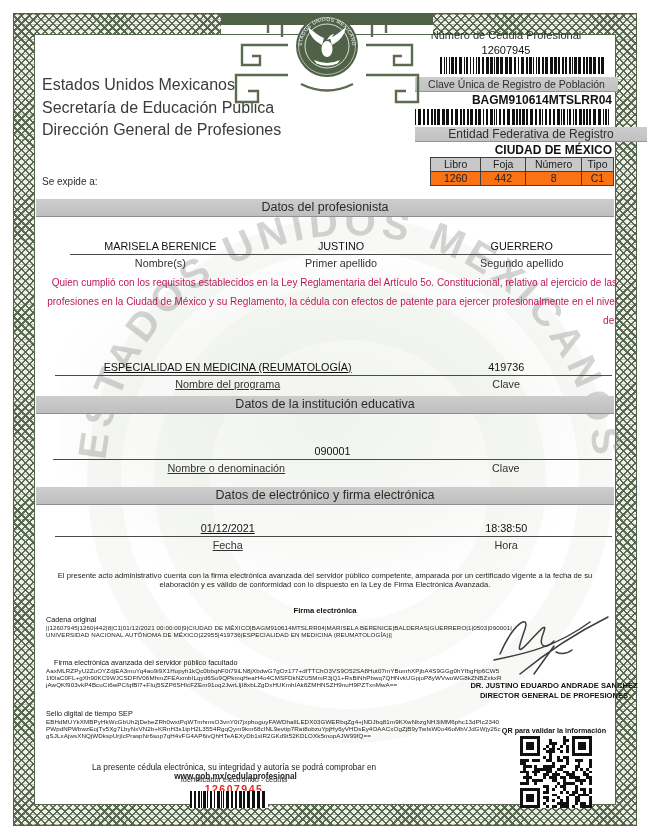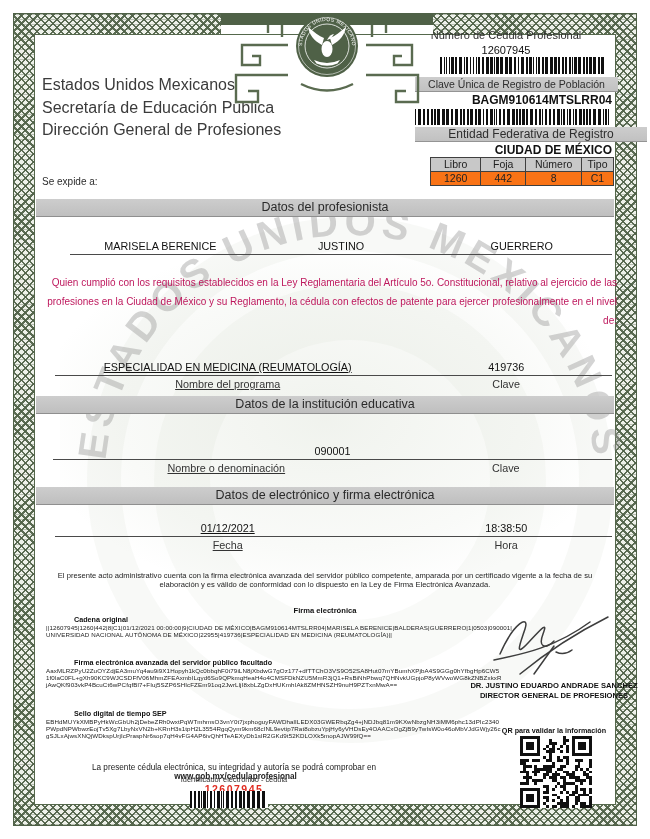--- a/index.html
+++ b/index.html
@@ -56,24 +56,24 @@
   .row-names{left:70px;top:240px;width:542px;}
   .row-program{left:55px;top:361px;width:557px;}
   .row-inst{left:53px;top:445px;width:559px;}
   .row-date{left:55px;top:522px;width:557px;}
   .wide{flex:0 0 62% !important;text-decoration:underline;} .narrow{flex:1 !important;}
   .statement{left:33px;top:273px;width:584px;text-align:right;font-size:10px;line-height:19px;color:#be185d;}
   
   .legal{left:40px;width:570px;text-align:center;font-size:7.6px;line-height:9px;color:#222;}
   .lg1{top:543px;} .lg2{top:571px;}
   .esign-h{left:40px;top:606px;width:570px;text-align:center;font-size:7.6px;font-weight:bold;color:#111;}
-  .tinylab{font-weight:bold;font-size:7.2px;color:#111;margin-left:28px;}
+  .tinylab{font-weight:normal;font-size:7.2px;color:#111;}
   .tinytxt{font-size:6.2px;line-height:7.2px;color:#222;word-break:break-all;letter-spacing:.1px;}
   .cadena-lab{left:46px;top:615px;} .cadena-txt{left:46px;top:624px;width:468px;}
-  .firma-lab{left:46px;top:658px;} .firma-txt{left:46px;top:667px;width:456px;}
+  .firma-lab{left:54px;top:658px;} .firma-txt{left:46px;top:667px;width:456px;}
   .sello-lab{left:46px;top:709px;} .sello-txt{left:46px;top:718px;width:456px;}
   .signature{left:490px;top:612px;}
   .signer{left:458px;width:192px;text-align:center;font-weight:bold;font-size:7.6px;color:#111;}
   .sn1{top:681px;} .sn2{top:691px;}
   .qr-cap{left:468px;top:726px;width:172px;text-align:center;font-weight:bold;font-size:7.2px;color:#111;}
   .qr{left:520px;top:736px;width:72px;height:72px;background:#fff;}
   
   .verify{left:38px;top:763px;width:392px;text-align:center;font-size:8.2px;color:#222;}
   .verify .url{font-weight:bold;margin-left:3px;}
   .idlab{left:38px;top:775px;width:392px;text-align:center;font-size:7.4px;color:#333;}
@@ -265,20 +265,25 @@
     </div>
   </div>
 
   <div class="abs section-bar sb1">Datos del profesionista</div>
 
   <div class="abs data-row row-names">
     <div class="vals">
       <span>MARISELA BERENICE</span>
       <span>JUSTINO</span>
       <span>GUERRERO</span>
+    </div>
+    <div class="labs">
+      <span>Nombre(s)</span>
+      <span>Primer apellido</span>
+      <span>Segundo apellido</span>
     </div>
   </div>
 
   <div class="abs statement">Quien cumplió con los requisitos establecidos en la Ley Reglamentaria del Artículo 5o. Constitucional, relativo al ejercicio de las profesiones en la Ciudad de México y su Reglamento, la cédula con efectos de patente para ejercer profesionalmente en el nivel de:</div>
 
   <div class="abs data-row row-program">
     <div class="vals">
       <span class="wide">ESPECIALIDAD EN MEDICINA (REUMATOLOGÍA)</span>
       <span class="narrow">419736</span>
     </div>

